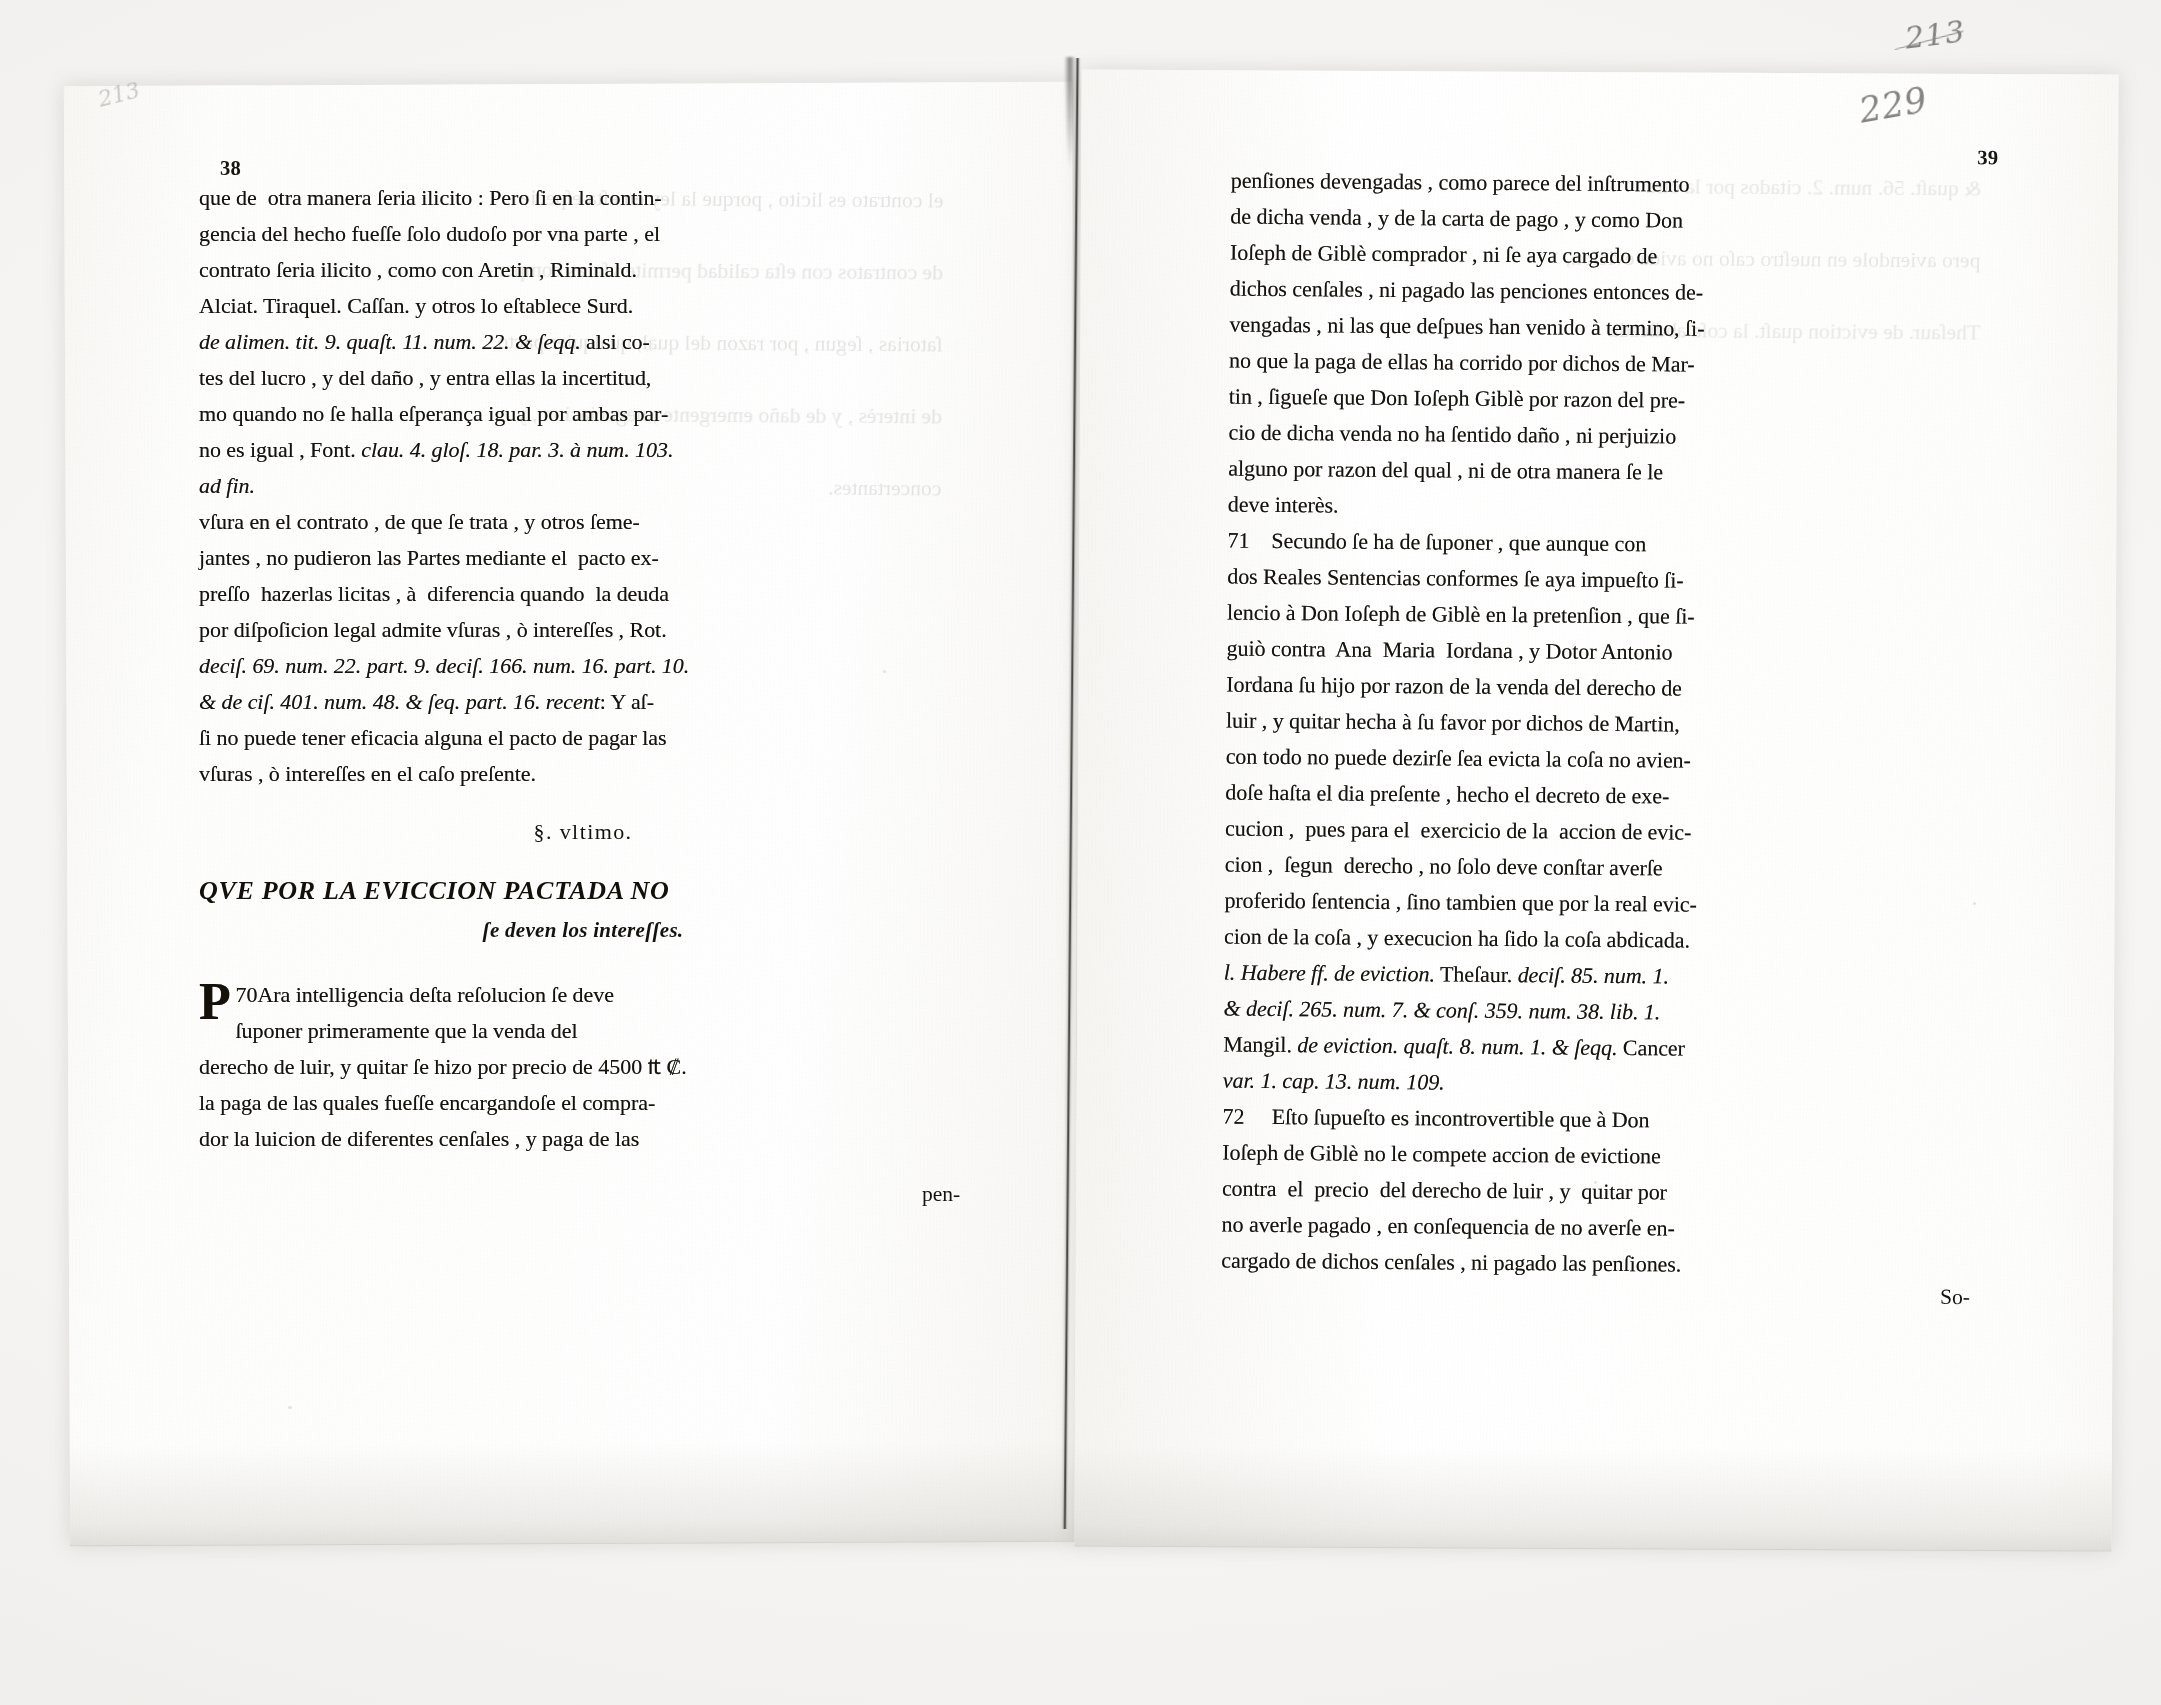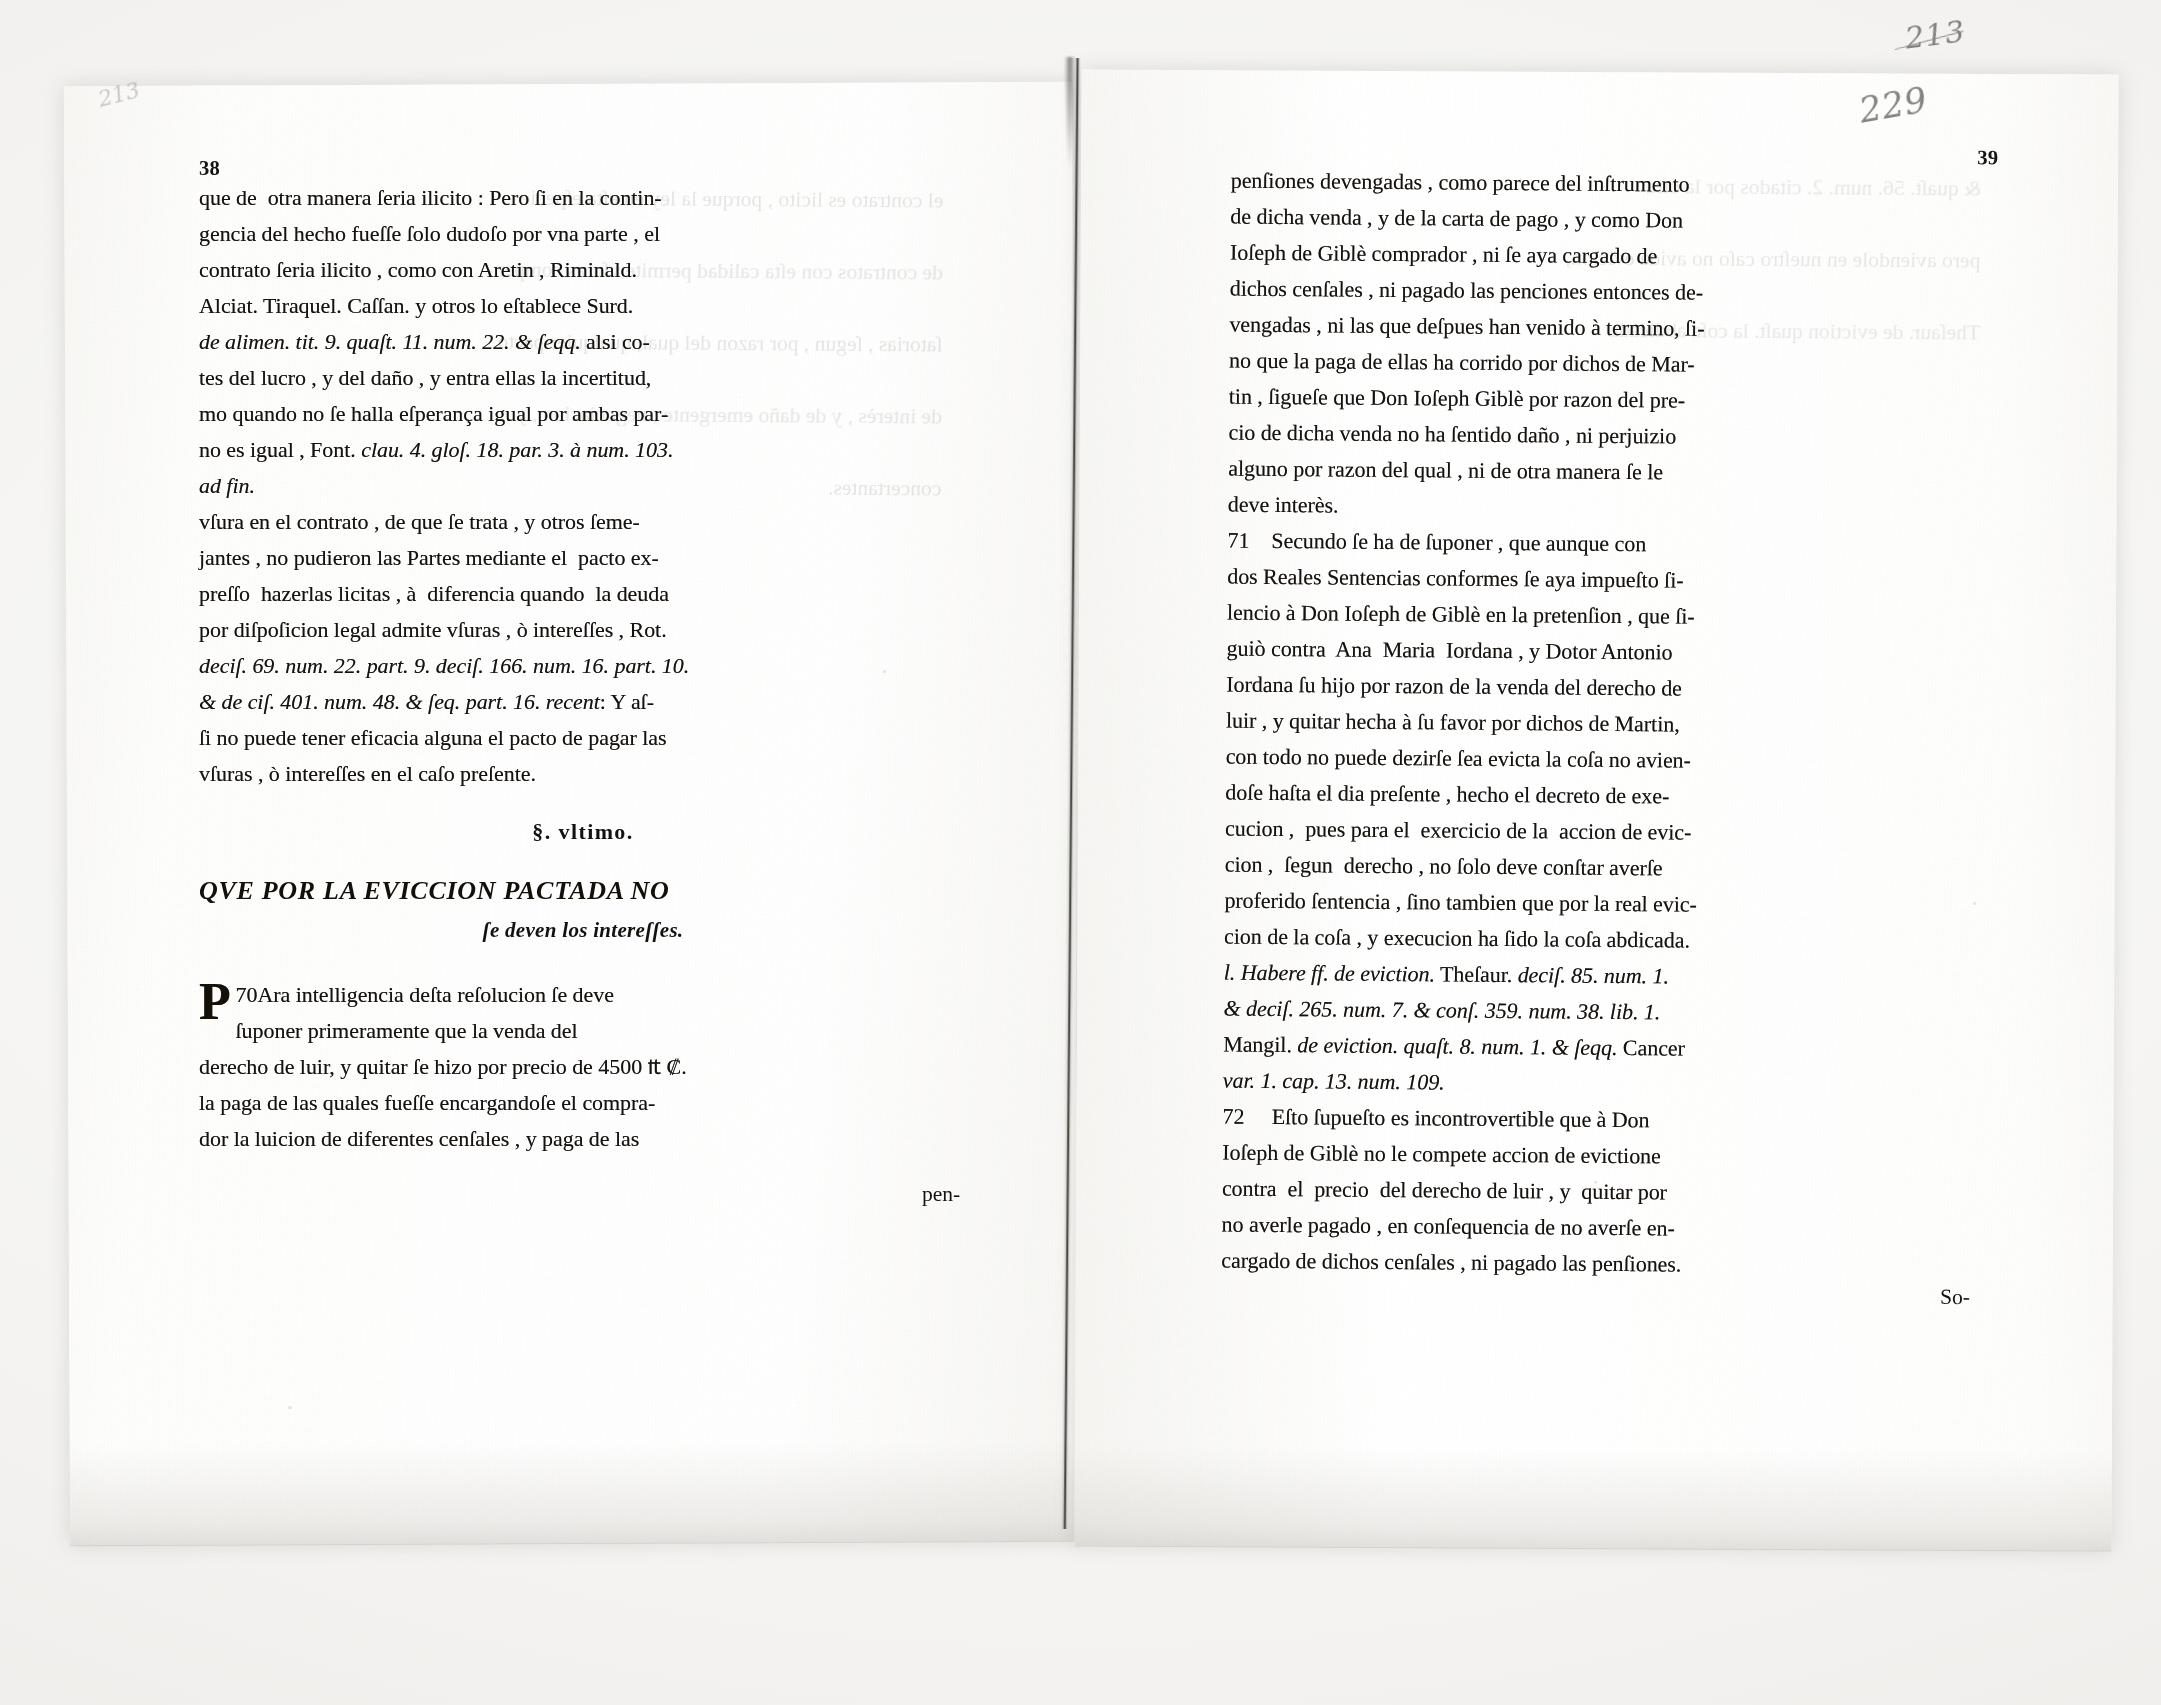--- a/index.html
+++ b/index.html
@@ -70,21 +70,21 @@
     color:#14120f;
   }
   #page-38{ left:199px; top:158px; width:768px; }
   #page-39{ left:1226px; top:144px; width:778px; transform:rotate(0.5deg); }
 
   .folio{
     font-size:20.6px;font-weight:700;letter-spacing:0.2px;
     margin-bottom:1.9px;line-height:1;
     color:#17150f;
   }
-  #page-38 .folio{ text-align:left; }
+  #page-38 .folio{ text-align:left;margin-left:21px; }
   #page-39 .folio{ text-align:right; padding-right:10.6px;}
 
   .blk{ margin:0; }
   .line{
     display:block;
     font-size:22px;
     line-height:36px;
     white-space:pre;
     letter-spacing:-0.05px;
     color:#16130e;
@@ -98,21 +98,21 @@
     font-size:52px;
     line-height:44px;
     font-weight:700;
     margin:2.9px 4.8px 0 0;
     color:#141109;
   }
   .parnum{ font-weight:400; }
 
   
   .sec-mark{
-    text-align:center;font-size:22px;font-weight:700;
+    text-align:center;font-size:22px;font-weight:400;
     letter-spacing:1.4px;margin:27px 0 30px 0;
   }
   .head-caps{
     text-align:left;
     font-style:italic;font-weight:700;
     font-size:26px;letter-spacing:0.7px;
     line-height:32px;
     margin:0 0 3.8px 0;
     color:#121008;
   }

